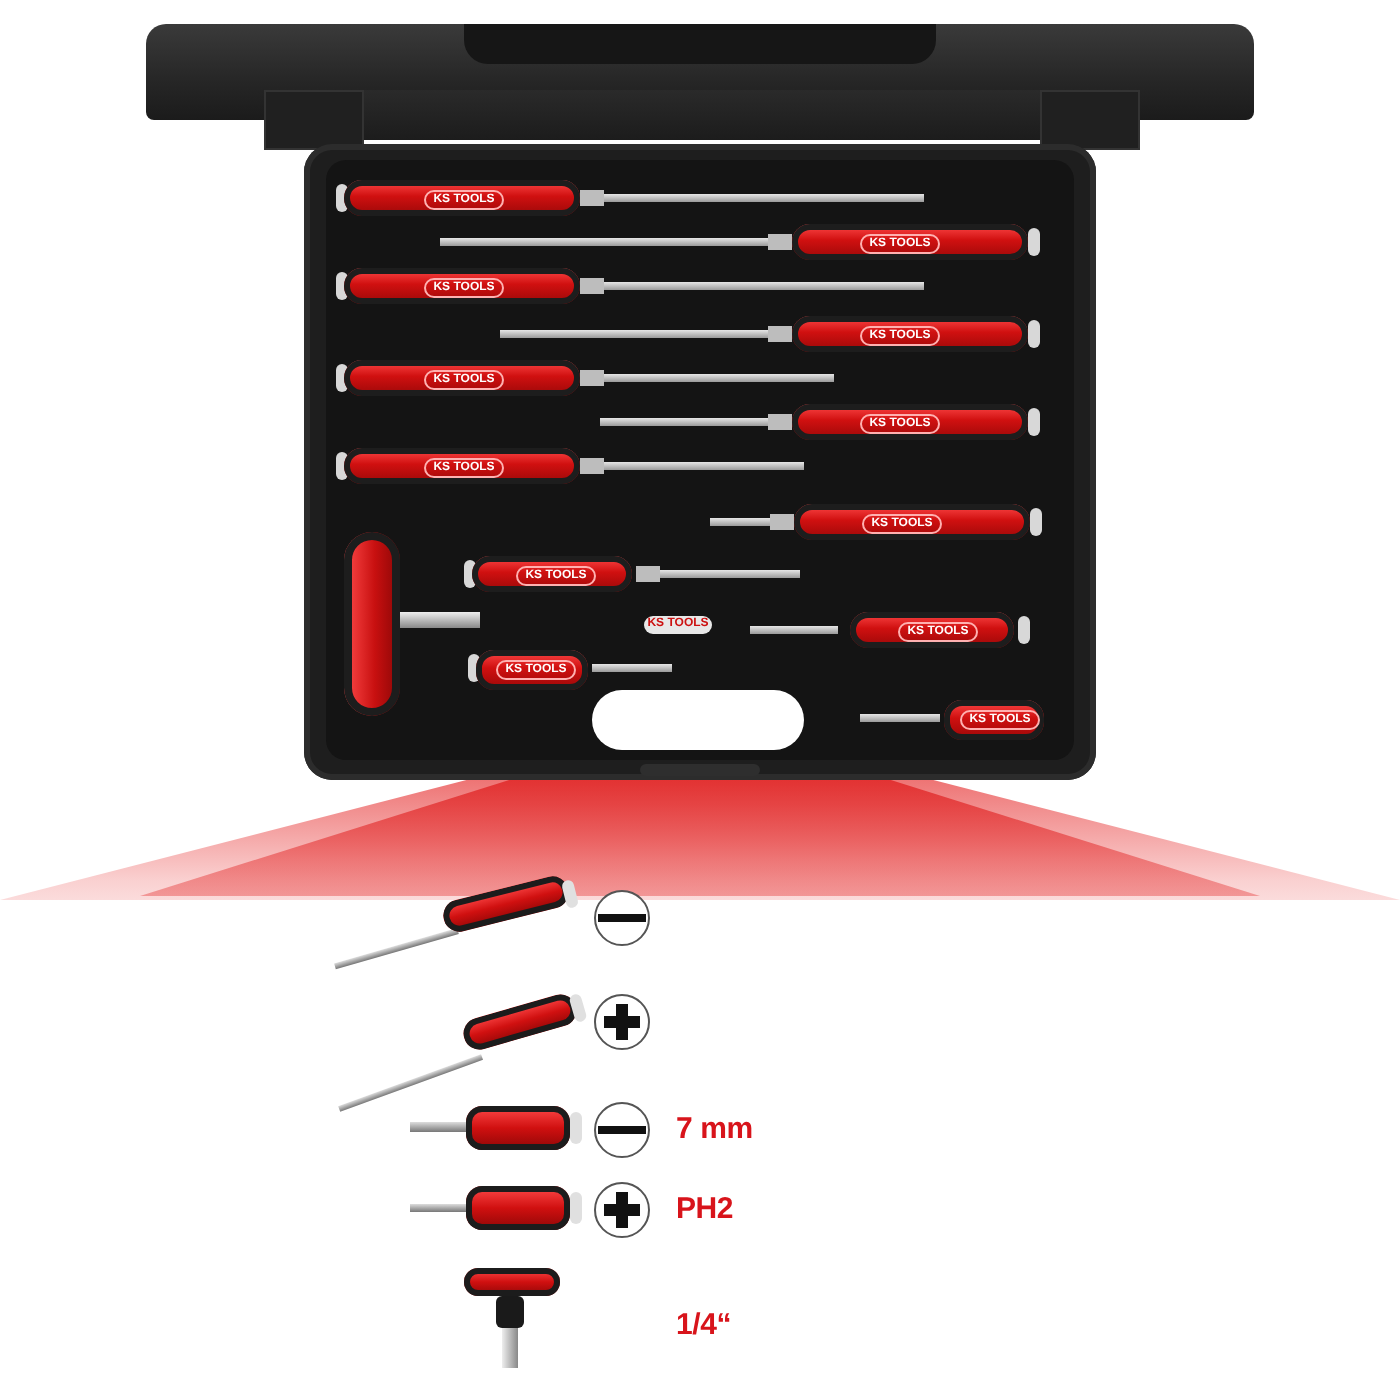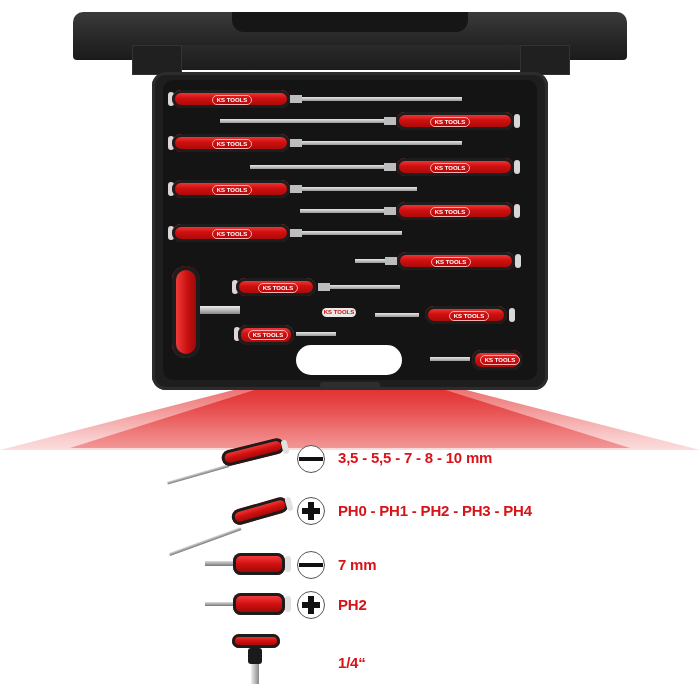--- a/index.html
+++ b/index.html
@@ -229,31 +229,29 @@
 <div class="abs" style="left:172px; top:266px; width:28px; height:92px; border-radius:14px; background:linear-gradient(to right,#ff4a4a,#c81010 55%,#8a0606); box-shadow: inset 0 0 0 4px #1d1d1d;"></div>
 <div class="abs" style="left:200px; top:306px; width:40px; height:8px; background:linear-gradient(to bottom,#eee,#888);"></div>
 
 <div class="row" style="top:438px;">
   <div class="mini" style="left:165px; top:0; width:130px; height:40px;">
     <div class="shaft" style="left:0; top:26px; width:64px; transform:rotate(-16deg);"></div>
     <div class="handle" style="left:56px; top:6px; width:64px; transform:rotate(-14deg);"></div>
     <div class="cap" style="left:117px; top:2px; height:14px; transform:rotate(-14deg);"></div>
   </div>
   <div class="tip-icon slot" style="top:7px;"></div>
-  <div class="label" style="top:11px;">3,5 - 5,5 - 7 - 8 - 10 mm</div>
 </div>
 
 <div class="row" style="top:493px;">
   <div class="mini" style="left:165px; top:0; width:130px; height:50px;">
     <div class="shaft" style="left:0; top:34px; width:76px; transform:rotate(-20deg);"></div>
     <div class="handle" style="left:66px; top:10px; width:58px; transform:rotate(-16deg);"></div>
     <div class="cap" style="left:121px; top:4px; height:14px; transform:rotate(-16deg);"></div>
   </div>
   <div class="tip-icon cross" style="top:4px;"></div>
-  <div class="label" style="top:9px;">PH0 - PH1 - PH2 - PH3 - PH4</div>
 </div>
 
 <div class="row" style="top:551px;">
   <div class="mini" style="left:205px; top:0; width:90px; height:30px;">
     <div class="shaft" style="left:0; top:10px; width:30px; height:5px;"></div>
     <div class="handle" style="left:28px; top:2px; width:52px; height:22px;"></div>
     <div class="cap" style="left:80px; top:5px; height:16px;"></div>
   </div>
   <div class="tip-icon slot" style="top:0;"></div>
   <div class="label" style="top:5px;">7 mm</div>

